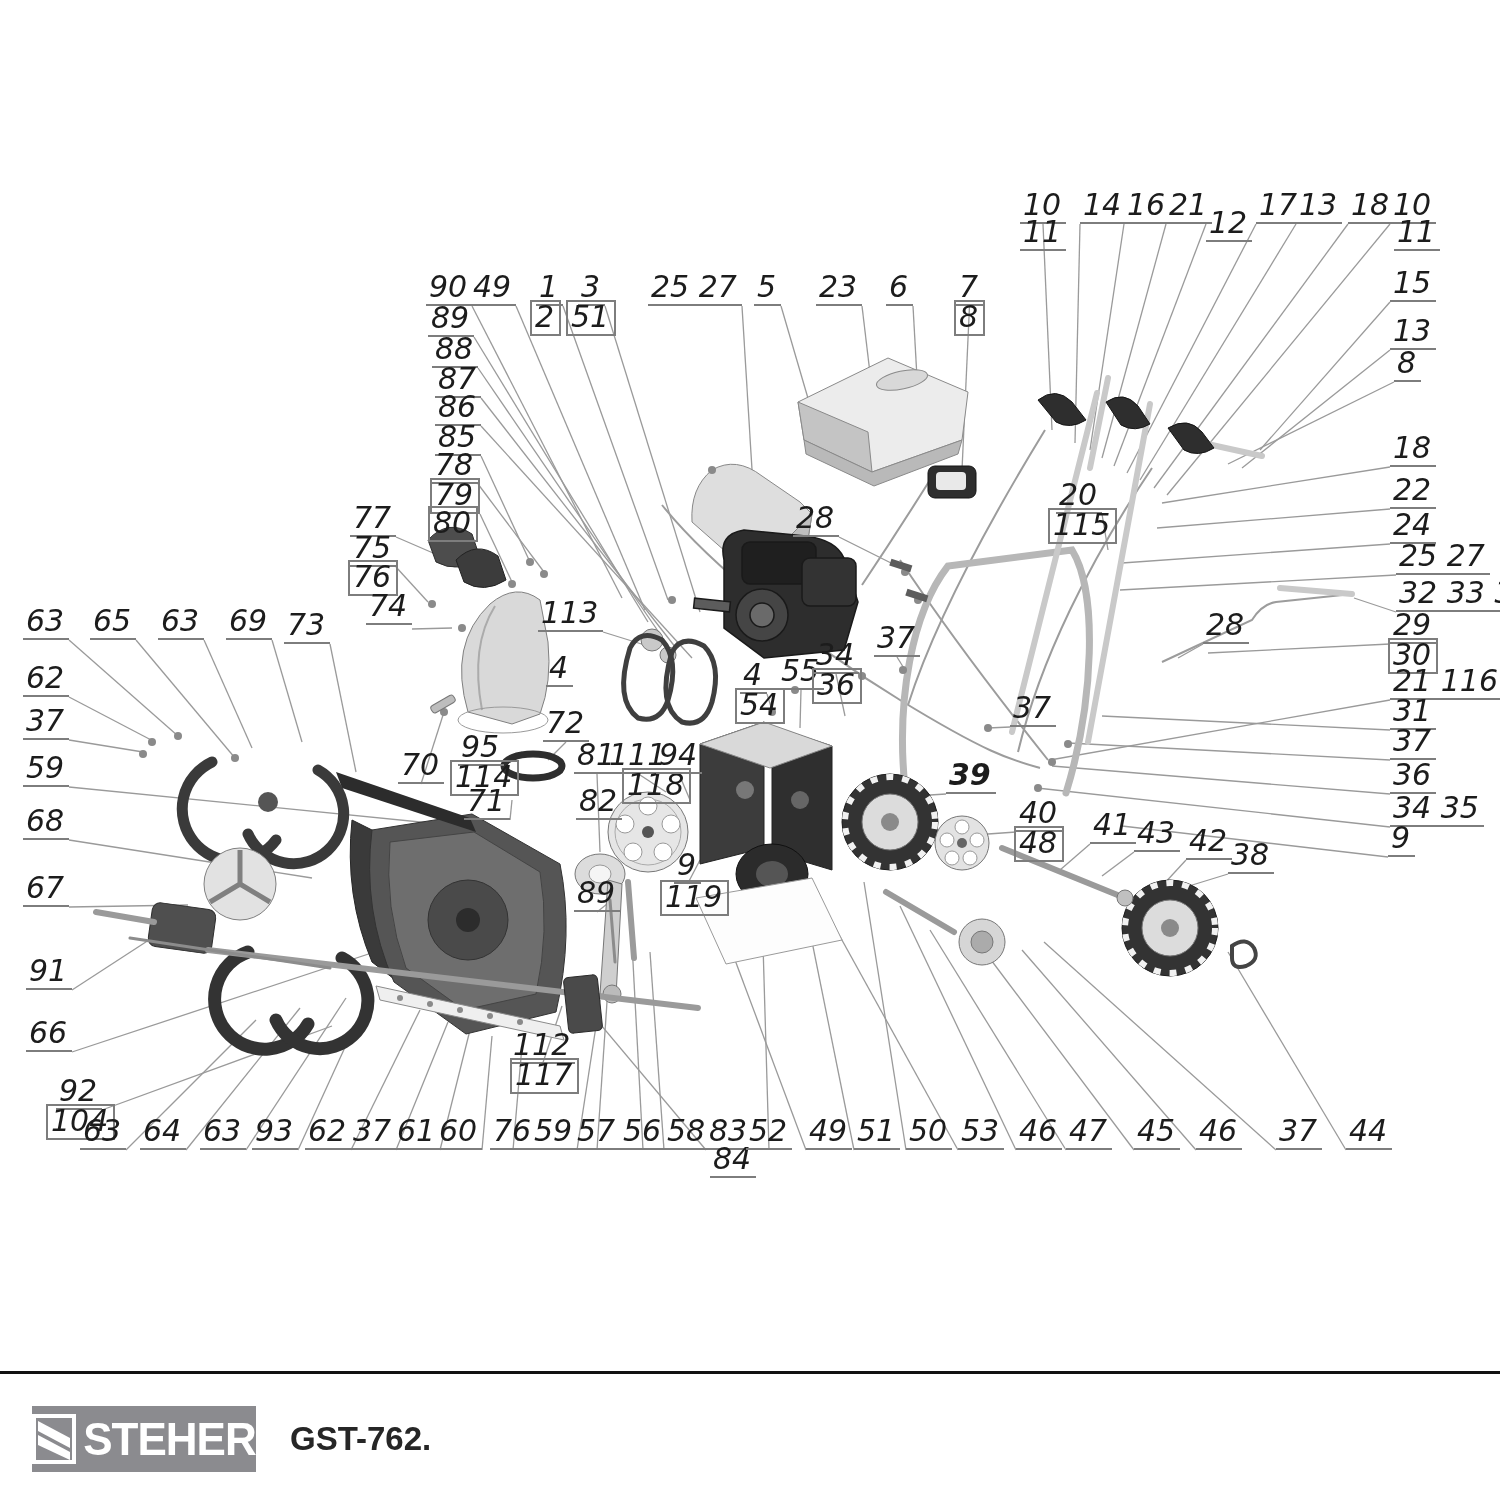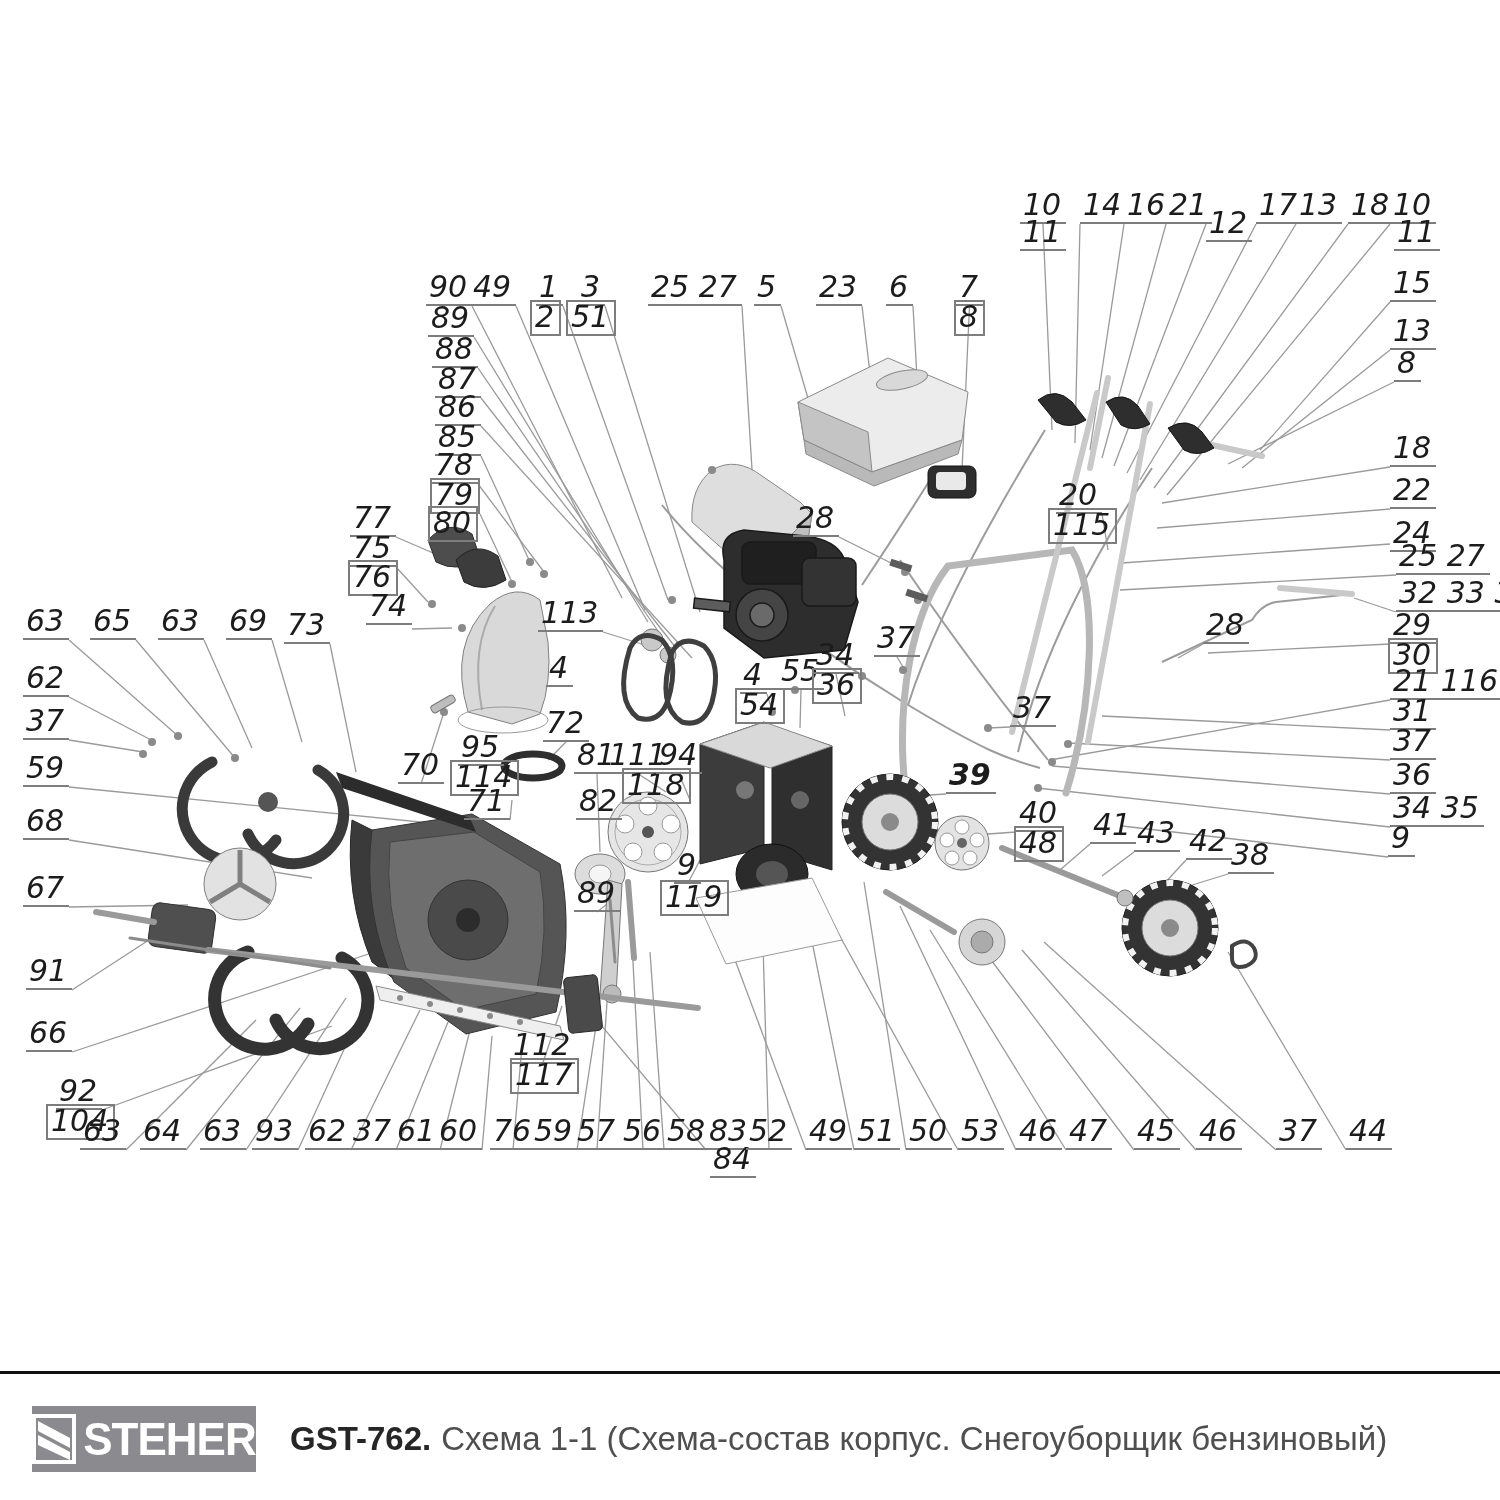--- a/index.html
+++ b/index.html
@@ -493,21 +493,21 @@
       <div class="lbl" style="left: 1256px; top: 190px;">17</div>
       <div class="lbl" style="left: 1296px; top: 190px;">13</div>
       <div class="lbl" style="left: 1348px; top: 190px;">18</div>
       <div class="lbl" style="left: 1390px; top: 190px;">10</div>
       <div class="lbl" style="left: 1394px; top: 217px;">11</div>
       <div class="lbl" style="left: 1390px; top: 268px;">15</div>
       <div class="lbl" style="left: 1390px; top: 316px;">13</div>
       <div class="lbl" style="left: 1394px; top: 348px;">8</div>
       <div class="lbl" style="left: 1390px; top: 433px;">18</div>
       <div class="lbl" style="left: 1390px; top: 475px;">22</div>
-      <div class="lbl" style="left: 1390px; top: 510px; margin-top: 8px;">24</div>
+      <div class="lbl" style="left: 1390px; top: 510px;">24</div>
       <div class="lbl" style="left: 1396px; top: 541px;">25 27</div>
       <div class="lbl" style="left: 1396px; top: 578px;">32 33 34</div>
       <div class="lbl" style="left: 1390px; top: 610px;">29</div>
       <div class="lbl boxed" style="left: 1388px; top: 638px;">30</div>
       <div class="lbl" style="left: 1390px; top: 666px;">21 116</div>
       <div class="lbl" style="left: 1390px; top: 696px;">31</div>
       <div class="lbl" style="left: 1390px; top: 726px;">37</div>
       <div class="lbl" style="left: 1390px; top: 760px;">36</div>
       <div class="lbl" style="left: 1390px; top: 793px;">34 35</div>
       <div class="lbl" style="left: 1388px; top: 823px;">9</div>
@@ -519,16 +519,15 @@
     <svg width="44" height="50" viewBox="0 0 44 50">
       <rect x="2" y="2" width="40" height="46" fill="none" stroke="#fff" stroke-width="4"></rect>
       <polygon points="6,7 38,24 38,34 6,17" fill="#fff"></polygon>
       <polygon points="6,21 38,38 38,46 6,31" fill="#fff"></polygon>
     </svg>
     <span class="brand">STEHER</span>
   </div>
 
   <div id="caption">
     <span class="model">GST-762.</span>
-    <span class="subtitle">Схема 1-1 (Схема-состав корпус. Снегоуборщик бензиновый)</span>
   </div>
 
 </div>
 
 </body></html>

